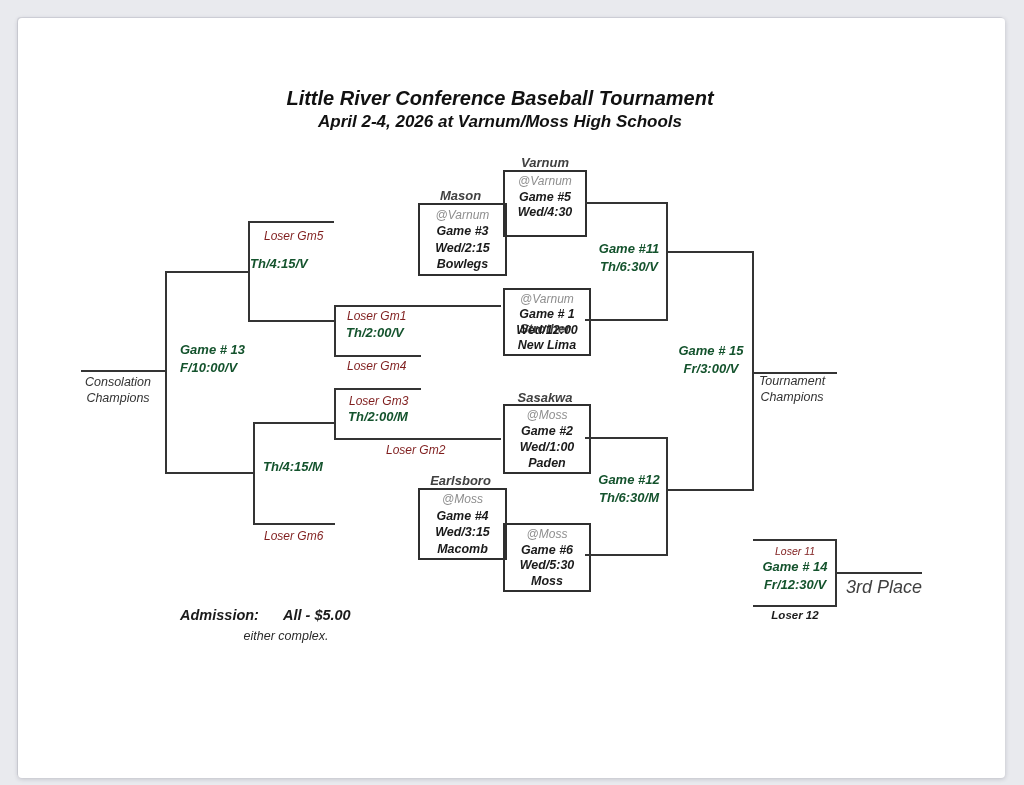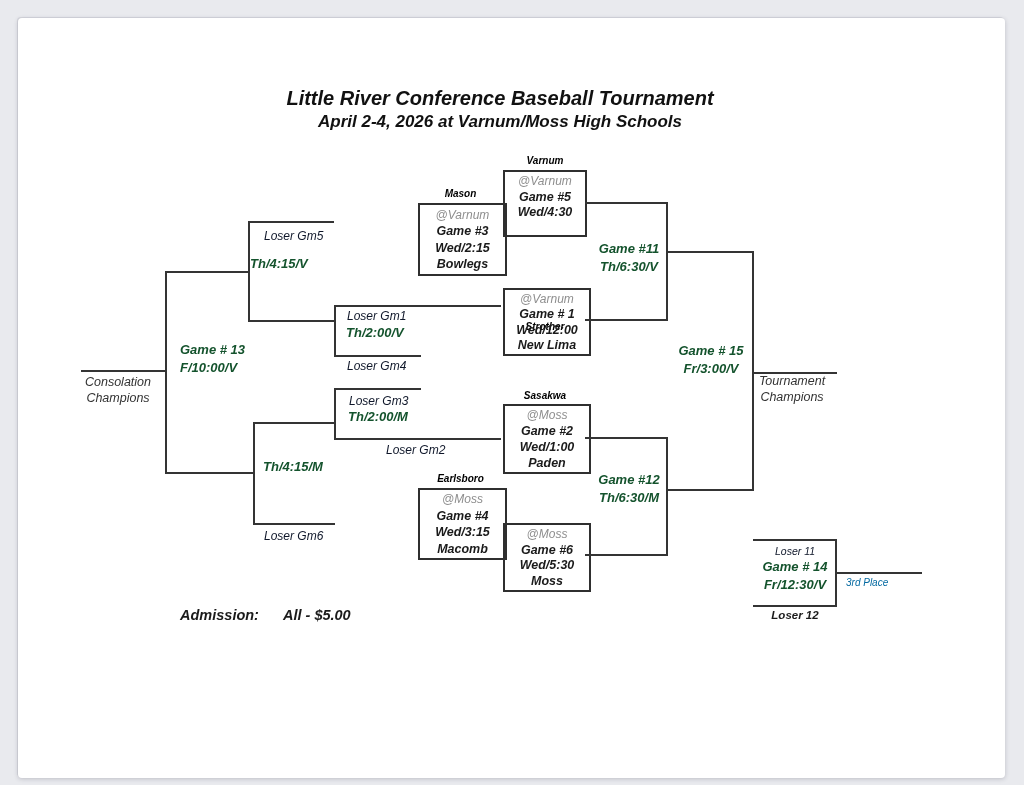--- a/index.html
+++ b/index.html
@@ -10,23 +10,23 @@
   .t{position:absolute;color:#222;white-space:nowrap;}
   .bold{font-weight:700;color:#1b1b1b;text-align:right;}
   .center{text-align:center;}
   .title{left:18px;width:964px;top:87px;font-size:20px;font-weight:700;text-align:center;color:#111;}
   .subtitle{left:18px;width:964px;top:112px;font-size:17px;font-weight:700;text-align:center;color:#111;}
   .ln{position:absolute;background:#343434;}
   .gbox{position:absolute;border:2px solid #2f2f2f;display:flex;flex-direction:column;
         justify-content:space-evenly;align-items:center;font-size:12.5px;font-weight:700;
         color:#1b1b1b;text-align:center;line-height:14px;}
   .gbox .venue{color:#8e8e8e;font-weight:400;font-size:12px;}
-  .team{position:absolute;font-size:10px;font-weight:700;color:#000000;text-align:center;white-space:nowrap;}
+  .team{position:absolute;font-size:13px;font-weight:700;color:#404040;text-align:center;white-space:nowrap;}
   .rlabel{position:absolute;font-size:13px;font-weight:700;color:#14532d;text-align:center;line-height:17.5px;white-space:nowrap;}
-  .loser{position:absolute;font-size:12px;color:#0f172a;white-space:nowrap;}
+  .loser{position:absolute;font-size:12px;color:#7f1d1d;white-space:nowrap;}
   .champ{position:absolute;font-size:12.5px;color:#333;text-align:center;line-height:15.5px;}
 </style>
 </head>
 <body>
 
 <div class="stage">
   <div class="paper"></div>
 
   <div class="t title">Little River Conference Baseball Tournament</div>
   <div class="t subtitle">April 2-4, 2026 at Varnum/Moss High Schools</div>
@@ -147,21 +147,22 @@
   <div class="ln" style="left:753px;top:539px;width:84px;height:2px;"></div>
   <div class="ln" style="left:753px;top:605px;width:84px;height:2px;"></div>
   <div class="ln" style="left:835px;top:539px;width:2px;height:68px;"></div>
   <div class="ln" style="left:837px;top:572px;width:85px;height:2px;"></div>
   <div class="loser center" style="left:753px;width:84px;top:545px;font-size:10.5px;">Loser 11</div>
   <div class="rlabel" style="left:753px;width:84px;top:558px;line-height:18px;">
     <div>Game # 14</div>
     <div>Fr/12:30/V</div>
   </div>
   <div class="t bold center" style="left:753px;width:84px;top:609px;font-size:11.5px;">Loser 12</div>
-  <div class="t" style="left:846px;top:577px;font-size:10px;color:#0369a1;">3rd Place</div>
+  <div class="t" style="left:846px;top:577px;font-size:18px;color:#404040;">3rd Place</div>
 
   <div class="t" style="left:180px;top:607px;font-size:14.5px;">
     <span class="bold">Admission:</span>
     <span class="bold" style="margin-left:20px;">All - $5.00</span>
   </div>
   <div class="t center" style="left:155px;top:628px;width:262px;font-size:12.5px;line-height:16px;white-space:normal;color:#2a2a2a;">
+    <div>either complex.</div>
   </div>
 </div>
 
 </body></html>

